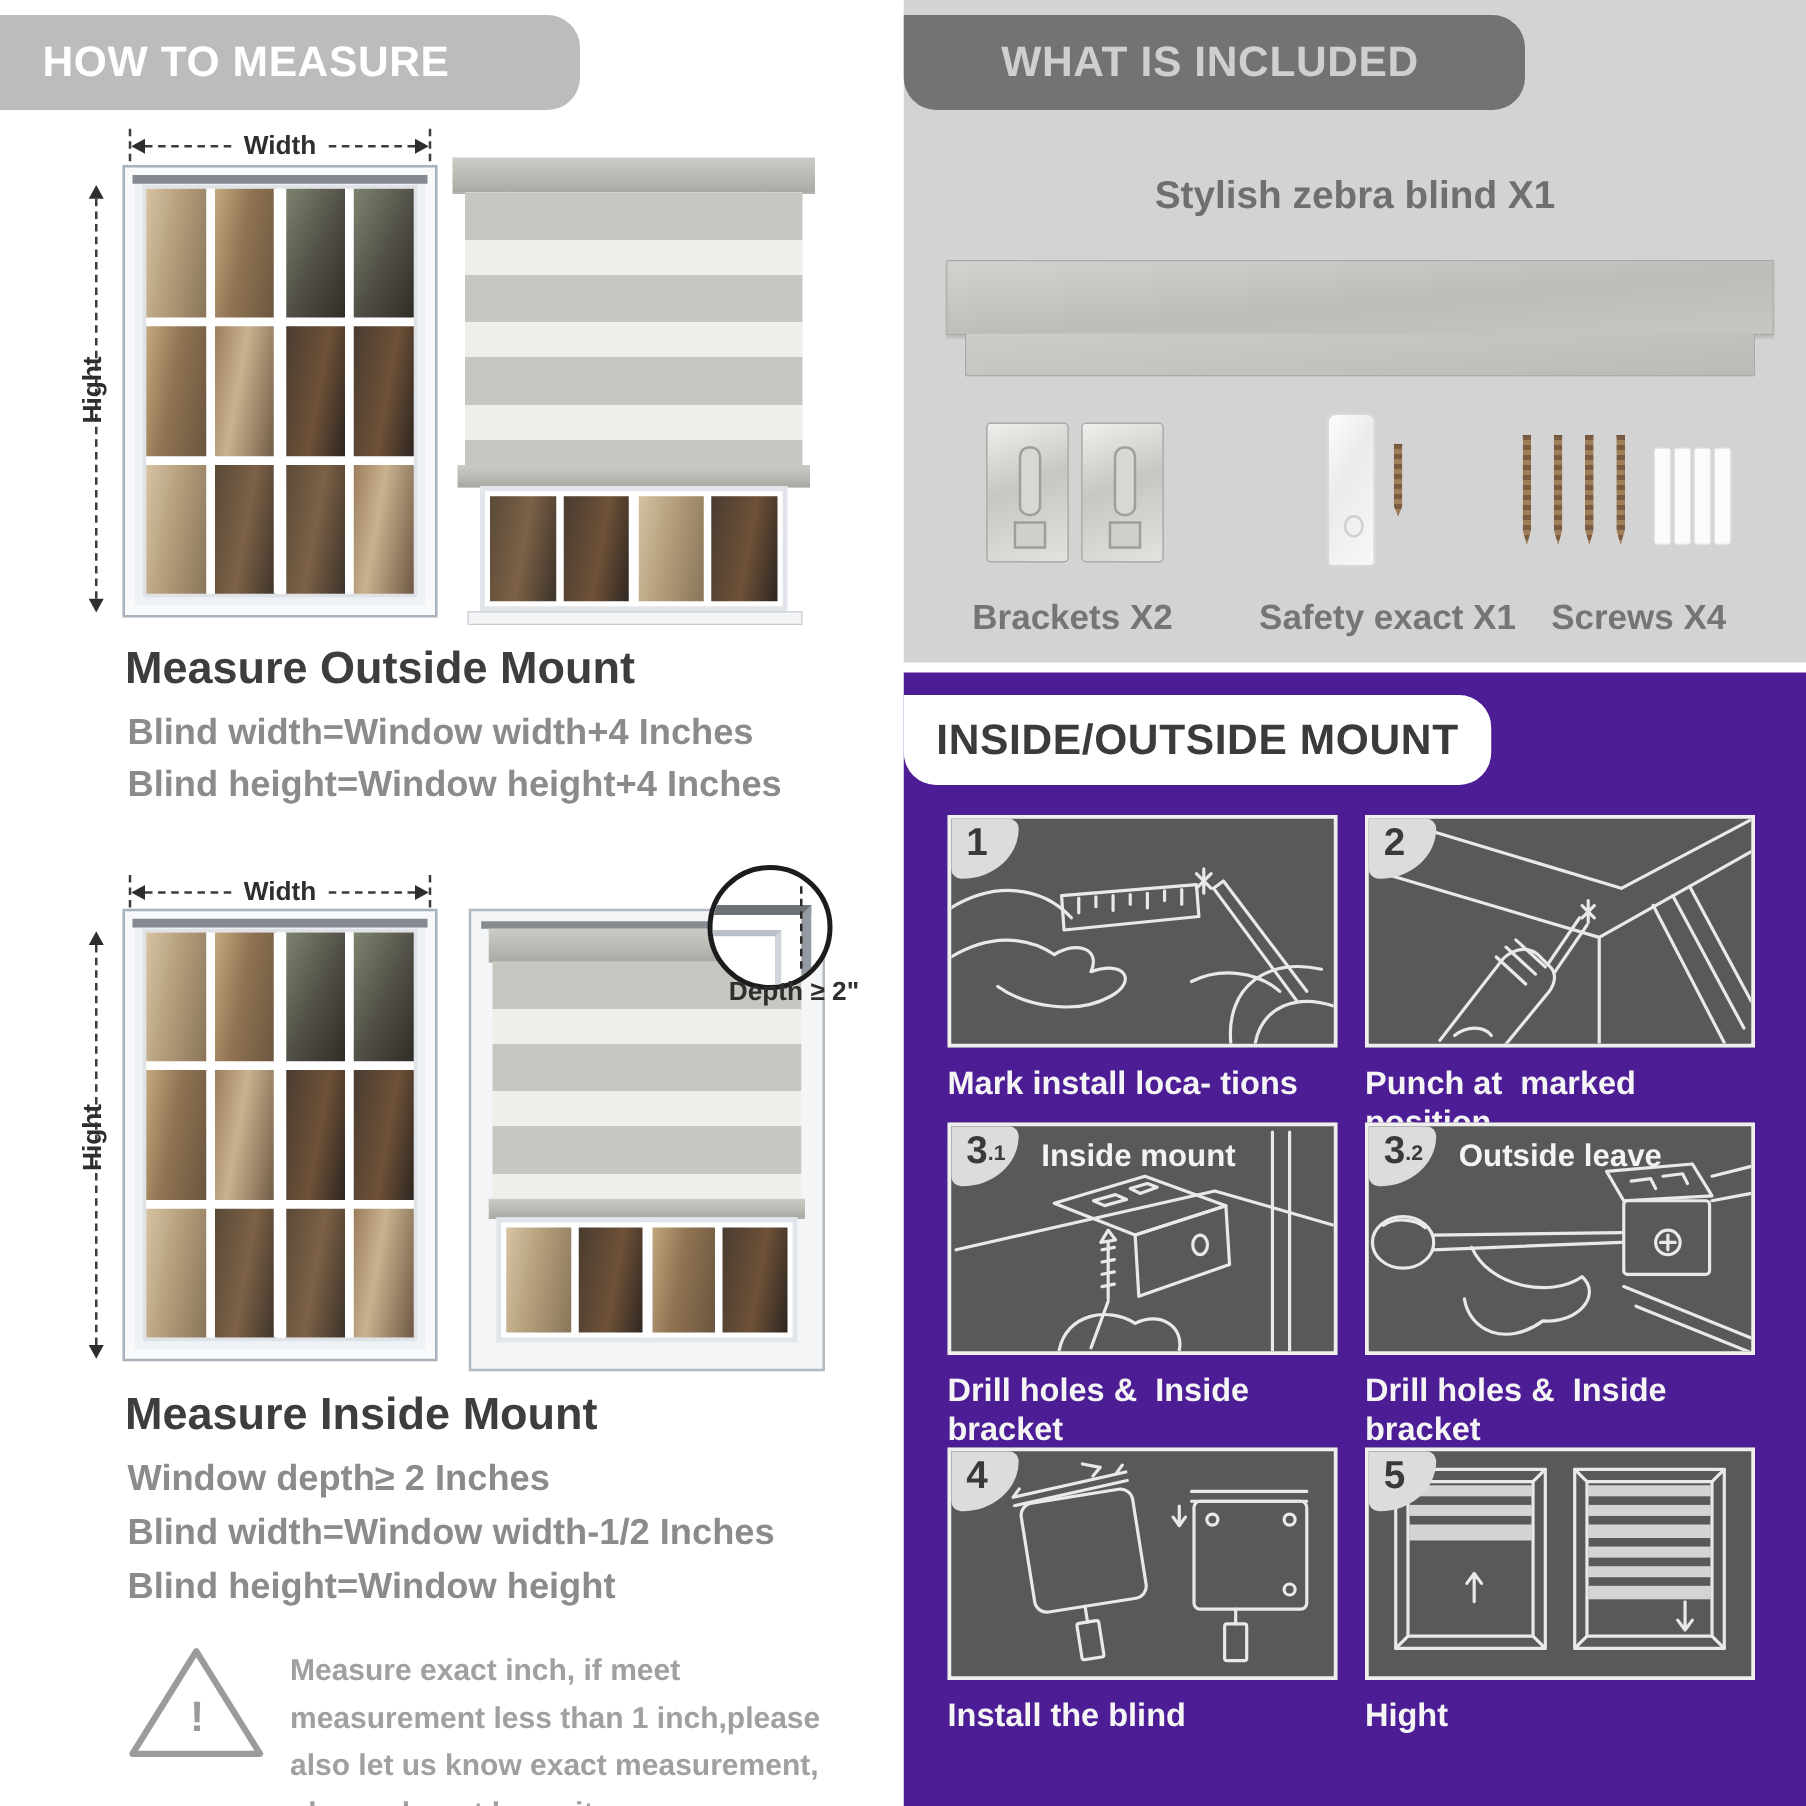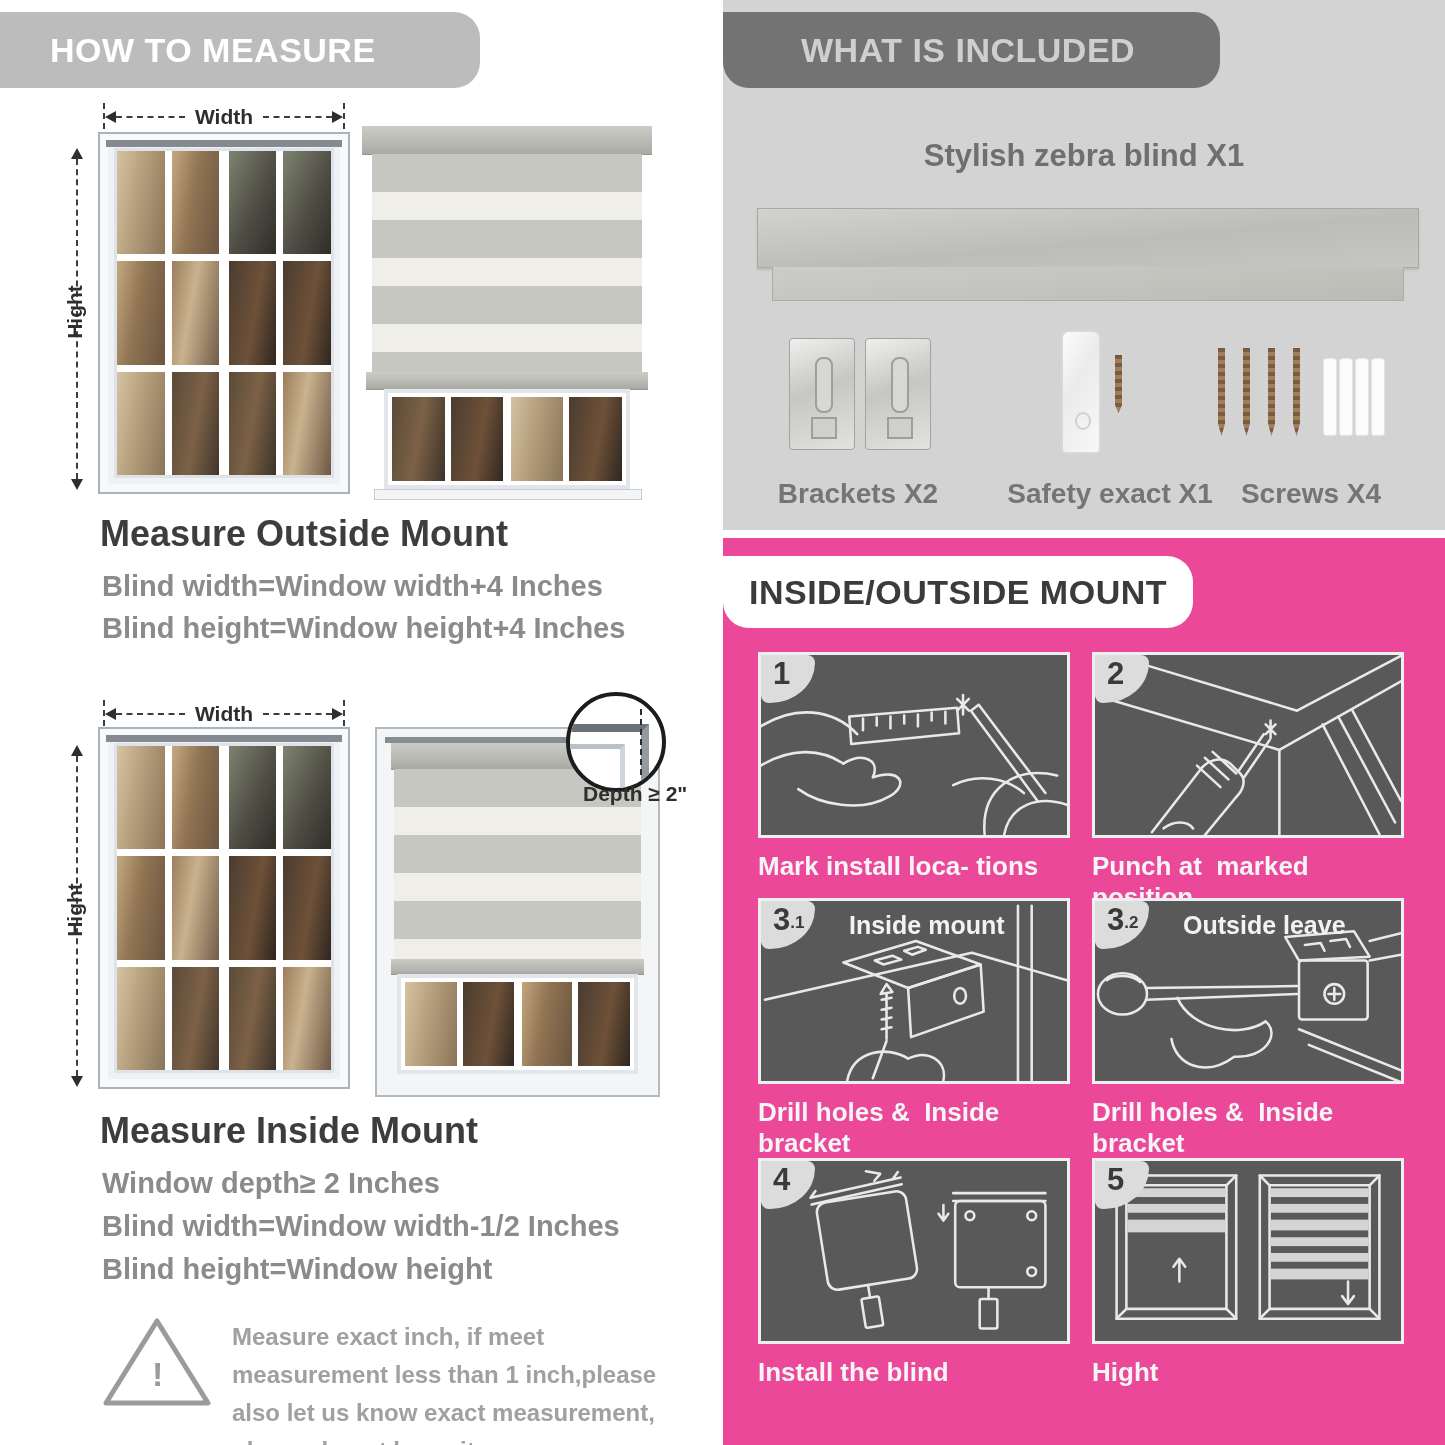--- a/index.html
+++ b/index.html
@@ -3,21 +3,21 @@
 <meta charset="utf-8">
 <style>
   html,body{margin:0;padding:0;background:#ffffff;}
   #canvas{position:relative;width:1445px;height:1445px;background:#ffffff;overflow:hidden;
           font-family:"Liberation Sans","DejaVu Sans",sans-serif;}
   .abs{position:absolute;}
 
   
   .ribbon{position:absolute;display:flex;align-items:center;font-weight:bold;}
   .ribbon-gray{left:0;top:12px;width:430px;height:76px;background:#bcbcbc;
-               border-radius:0 26px 26px 0;color:#ffffff;font-size:34px;padding-left:50px;letter-spacing:.5px;}
+               border-radius:0 26px 26px 0;color:#ffffff;font-size:34px;padding-left:34px;letter-spacing:.5px;}
   .sec-title{position:absolute;font-size:36px;font-weight:bold;color:#3d3d3d;}
   .formula{position:absolute;font-size:29px;font-weight:bold;color:#8b8b8b;line-height:47px;white-space:nowrap;}
 
   
   .h-measure{position:absolute;height:22px;display:flex;align-items:center;color:#2e2e2e;}
   .h-measure .dash{flex:1;border-top:2px dashed #3c3c3c;height:0;}
   .h-measure .lbl{font-size:21px;font-weight:bold;padding:0 10px;white-space:nowrap;}
   .ah{width:0;height:0;border-top:6px solid transparent;border-bottom:6px solid transparent;}
   .ah.left{border-right:11px solid #2e2e2e;}
   .ah.right{border-left:11px solid #2e2e2e;}
@@ -92,33 +92,33 @@
         background:linear-gradient(120deg,#fdfdfd,#ebebec 40%,#f8f8f9);}
   .safety::after{content:"";position:absolute;left:50%;bottom:22px;width:12px;height:14px;margin-left:-6px;
         border:2px solid #d0d0d3;border-radius:50%;}
   .screw{position:absolute;width:7px;background:repeating-linear-gradient(180deg,#7a5c40 0 4px,#a07e5a 4px 8px);
         clip-path:polygon(0 0,100% 0,100% 86%,50% 100%,0 86%);}
   .screw::before{content:"";position:absolute;left:-3px;top:-5px;width:13px;height:6px;background:#6f5540;border-radius:2px;}
   .anchor{position:absolute;width:12px;height:76px;background:rgba(255,255,255,.9);border:1px solid #e3e3e3;
         border-radius:3px;}
 
   
-  .dark-panel{position:absolute;left:723px;top:538px;width:722px;height:907px;background:#ec4899;}
+  .dark-panel{position:absolute;left:723px;top:538px;width:722px;height:907px;background:#4c1d95;}
   .mount-header{position:absolute;left:0;top:18px;width:470px;height:72px;background:#ffffff;
                 border-radius:0 26px 26px 26px;display:flex;align-items:center;padding-left:26px;
                 box-sizing:border-box;font-size:34px;font-weight:bold;color:#3b3b3b;letter-spacing:.5px;}
   .step{position:absolute;width:312px;}
   .step-box{position:relative;width:312px;height:186px;border:3px solid #efefef;box-sizing:border-box;
             background:#595959;overflow:hidden;}
   .badge{position:absolute;left:0;top:0;width:54px;height:48px;background:#dcdcdc;
          border-radius:0 8px 85% 8px;color:#3a3a3a;display:flex;align-items:flex-start;
          padding:2px 0 0 12px;box-sizing:border-box;z-index:2;}
   .badge-num{font-size:31px;font-weight:bold;line-height:34px;}
   .badge-sub{font-size:17px;font-weight:bold;line-height:40px;}
-  .step-title{position:absolute;left:72px;top:10px;font-size:25px;font-weight:bold;color:#f3f3f3;z-index:2;white-space:nowrap;margin-left:16px;}
+  .step-title{position:absolute;left:72px;top:10px;font-size:25px;font-weight:bold;color:#f3f3f3;z-index:2;white-space:nowrap;}
   .step-caption{margin-top:13px;font-size:26px;font-weight:bold;color:#f5f5f5;white-space:pre-wrap;}
   .art{position:absolute;left:0;top:0;width:100%;height:100%;}
   .art path,.art line,.art rect,.art circle,.art ellipse{fill:none;stroke:#e9e9e9;stroke-width:2.6;
         stroke-linecap:round;stroke-linejoin:round;}
   .art .fillband{fill:#d4d4d4;stroke:none;}
 </style>
 </head>
 <body>
 
 <div id="canvas">

